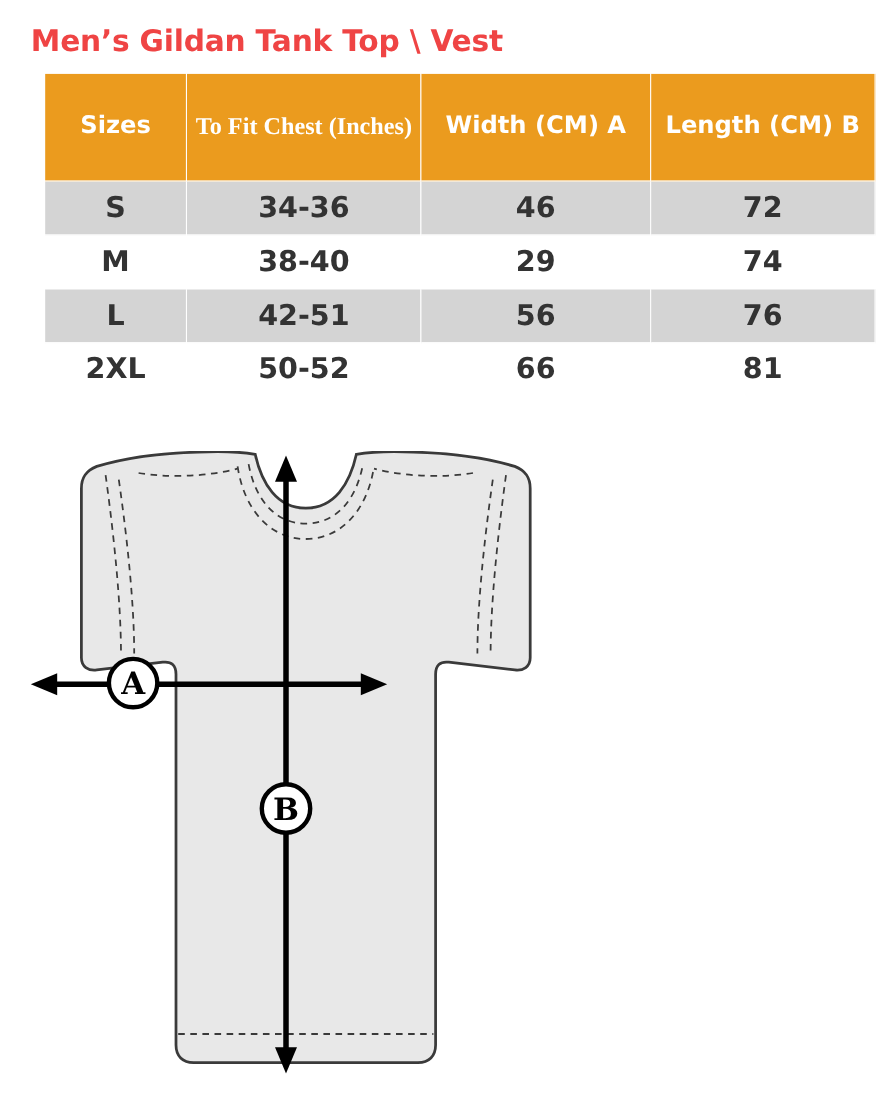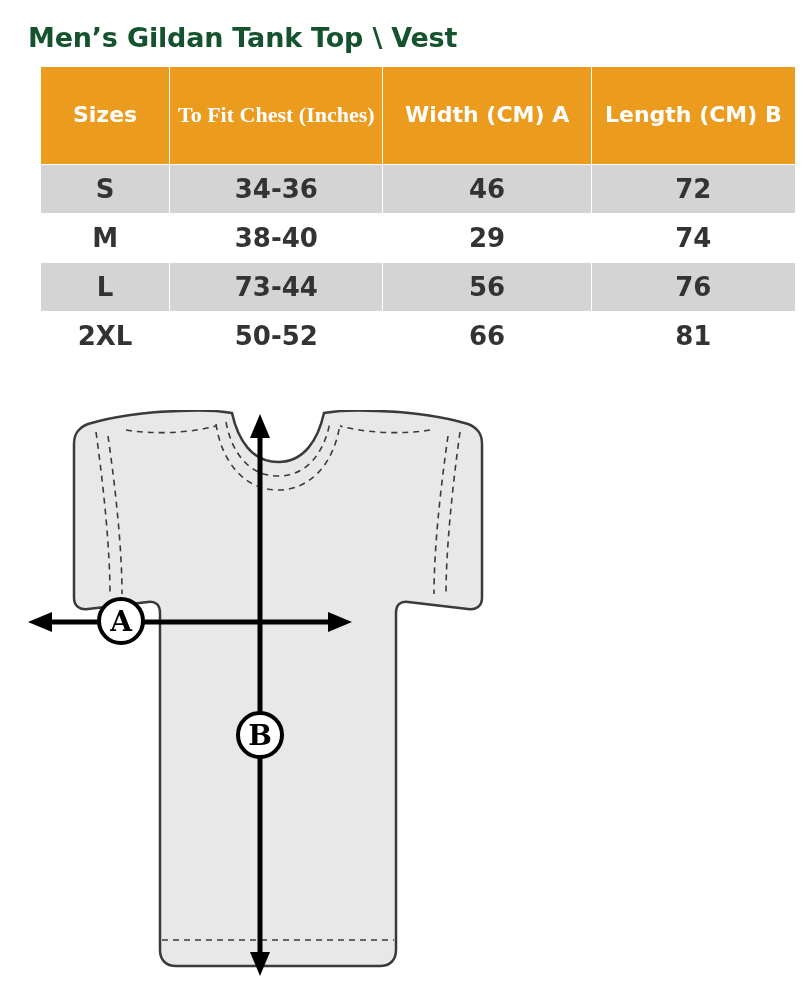--- a/index.html
+++ b/index.html
@@ -15,21 +15,21 @@
     height: 1000px;
     background: #ffffff;
     overflow: hidden;
   }
   #title {
     position: absolute;
     left: 28px;
     top: 22px;
     font-size: 27px;
     font-weight: bold;
-    color: #14532d;
+    color: #ef4444;
     letter-spacing: -0.2px;
   }
   #size-table {
     position: absolute;
     left: 40px;
     top: 66px;
     width: 756px;
     border-collapse: collapse;
     table-layout: fixed;
   }
@@ -109,21 +109,21 @@
         <td>72</td>
       </tr>
       <tr>
         <td>M</td>
         <td>38-40</td>
         <td>29</td>
         <td>74</td>
       </tr>
       <tr>
         <td>L</td>
-        <td>73-44</td>
+        <td>42-51</td>
         <td>56</td>
         <td>76</td>
       </tr>
       <tr>
         <td>2XL</td>
         <td>50-52</td>
         <td>66</td>
         <td>81</td>
       </tr>
     </tbody>

